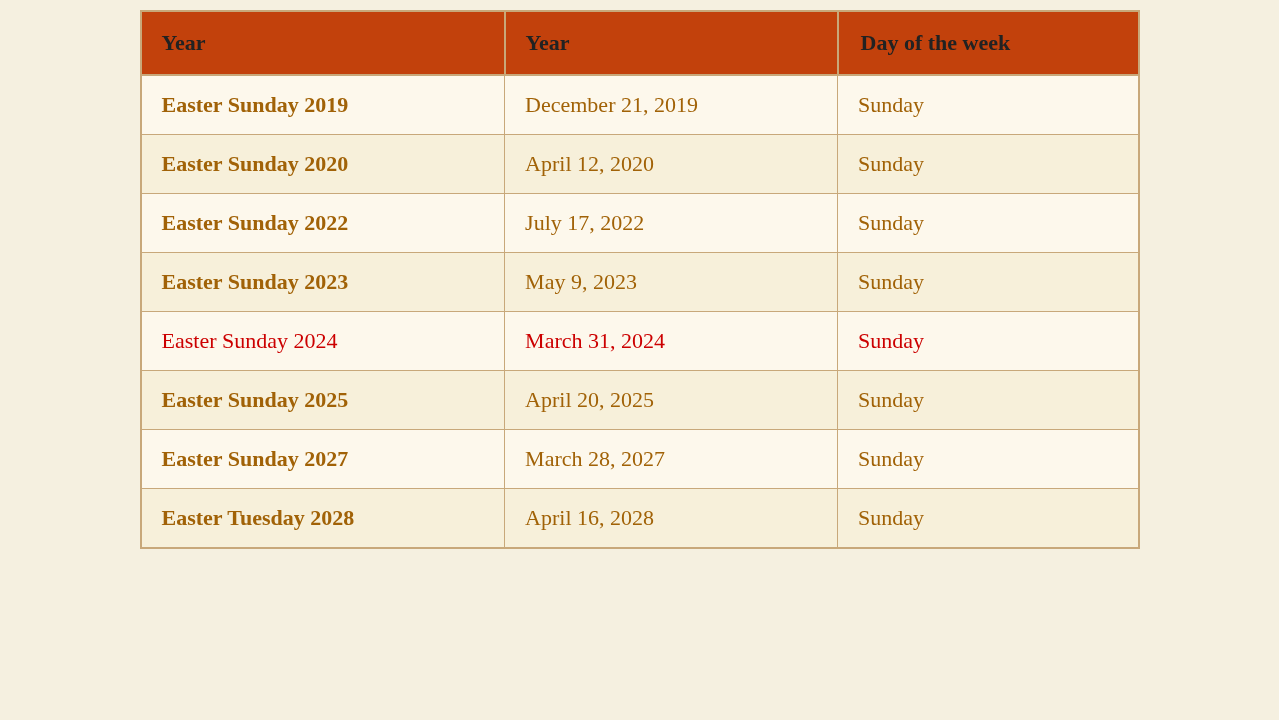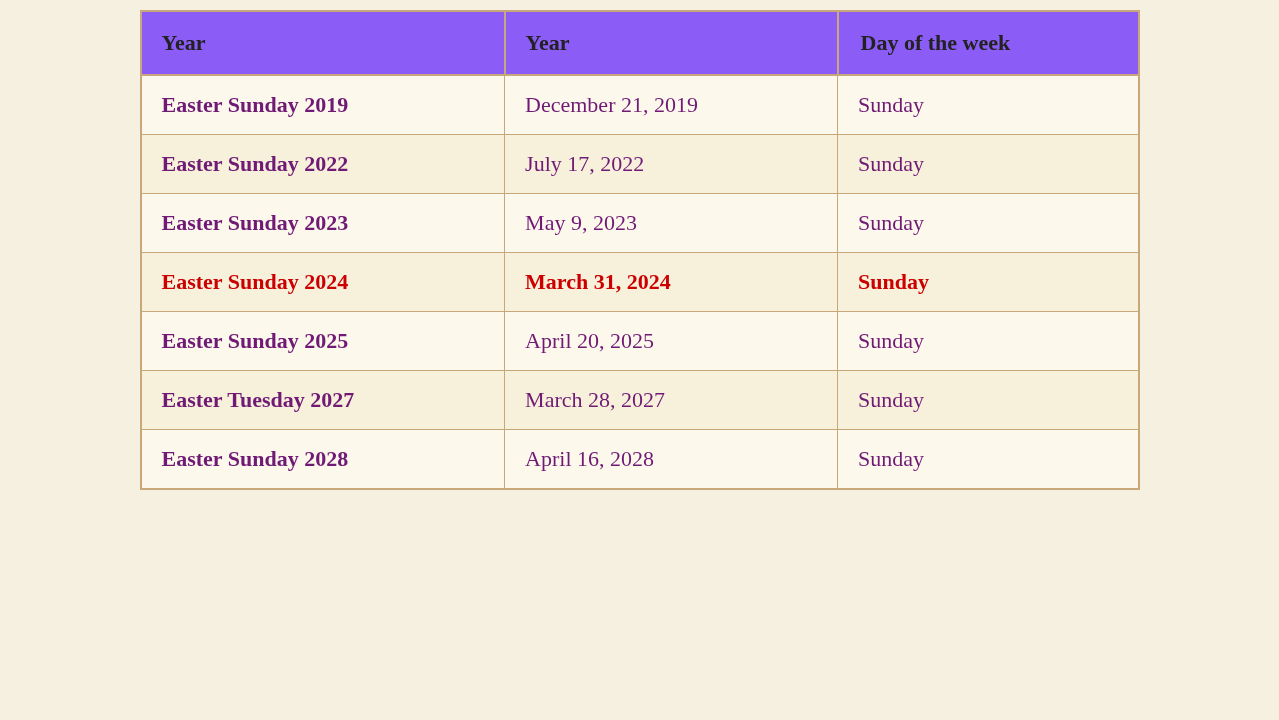--- a/index.html
+++ b/index.html
@@ -23,21 +23,21 @@
       border: 2px solid #c8a87a;
     }
 
     table {
       width: 100%;
       border-collapse: collapse;
       background-color: #fdf8ec;
     }
 
     thead tr {
-      background-color: #8b5cf6;
+      background-color: #c2410c;
     }
 
     thead th {
       text-align: left;
       padding: 18px 20px;
       font-size: 22px;
       font-weight: bold;
       color: #222;
       border-bottom: 2px solid #c8a87a;
       border-right: 2px solid #c8a87a;
@@ -56,35 +56,35 @@
       background-color: #fdf8ec;
     }
 
     tbody tr:nth-child(even) {
       background-color: #f7f0da;
     }
 
     tbody td {
       padding: 16px 20px;
       font-size: 22px;
-      color: #701a75;
+      color: #a16207;
       border-right: 1px solid #c8a87a;
     }
 
     tbody td:last-child {
       border-right: none;
     }
 
     tbody td.year-cell {
       font-weight: bold;
     }
 
     tbody tr.highlight td {
       color: #cc0000;
-      font-weight: bold;
+      font-weight: normal;
     }
 
     tbody tr:last-child {
       border-bottom: none;
     }
   </style>
 </head>
 <body>
 
 <div class="table-container">
@@ -96,44 +96,49 @@
         <th>Day of the week</th>
       </tr>
     </thead>
     <tbody id="table-body">
     <tr>
           <td class="year-cell">Easter Sunday 2019</td>
           <td>December 21, 2019</td>
           <td>Sunday</td>
         </tr>
         <tr>
+          <td class="year-cell">Easter Sunday 2020</td>
+          <td>April 12, 2020</td>
+          <td>Sunday</td>
+        </tr>
+        <tr>
           <td class="year-cell">Easter Sunday 2022</td>
           <td>July 17, 2022</td>
           <td>Sunday</td>
         </tr>
         <tr>
           <td class="year-cell">Easter Sunday 2023</td>
           <td>May 9, 2023</td>
           <td>Sunday</td>
         </tr>
         <tr class="highlight">
           <td class="year-cell">Easter Sunday 2024</td>
           <td>March 31, 2024</td>
           <td>Sunday</td>
         </tr>
         <tr>
           <td class="year-cell">Easter Sunday 2025</td>
           <td>April 20, 2025</td>
           <td>Sunday</td>
         </tr>
         <tr>
-          <td class="year-cell">Easter Tuesday 2027</td>
+          <td class="year-cell">Easter Sunday 2027</td>
           <td>March 28, 2027</td>
           <td>Sunday</td>
         </tr>
         <tr>
-          <td class="year-cell">Easter Sunday 2028</td>
+          <td class="year-cell">Easter Tuesday 2028</td>
           <td>April 16, 2028</td>
           <td>Sunday</td>
         </tr>
       </tbody>
   </table>
 </div>
 
 </body></html>

